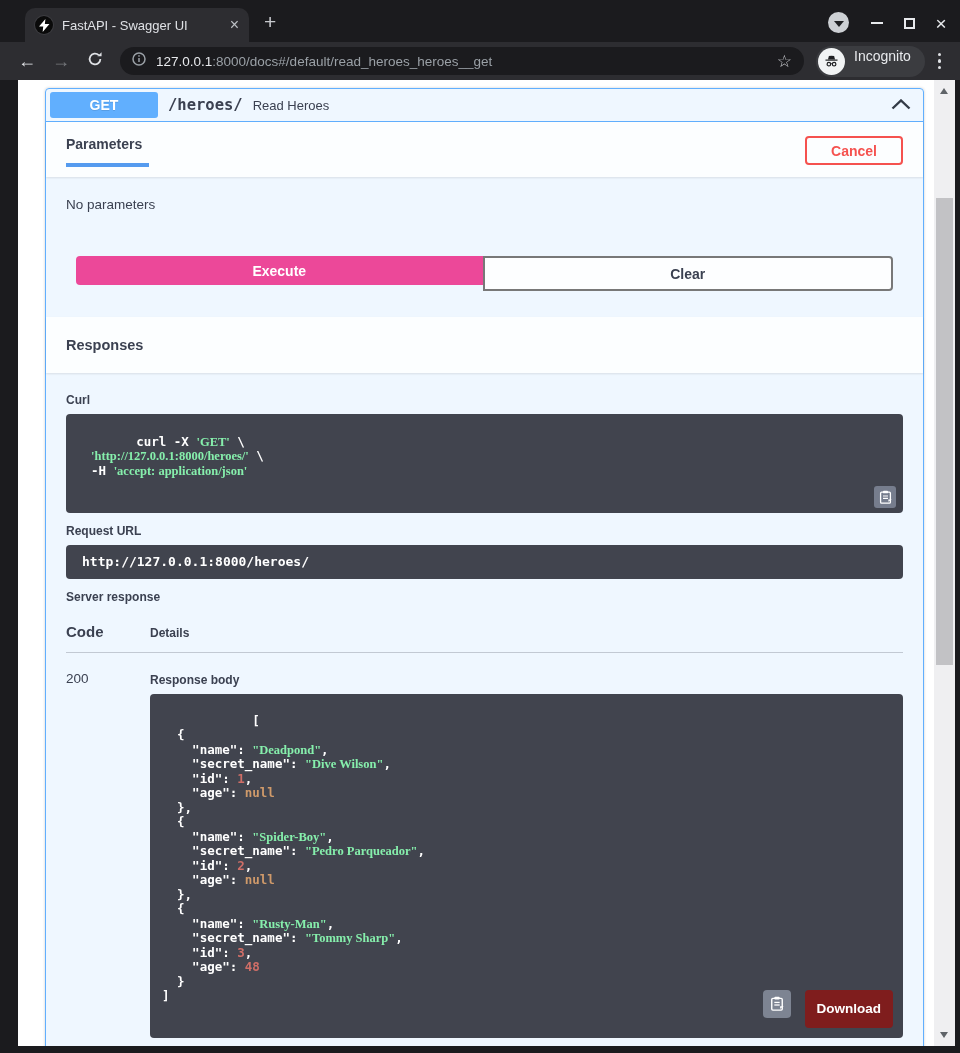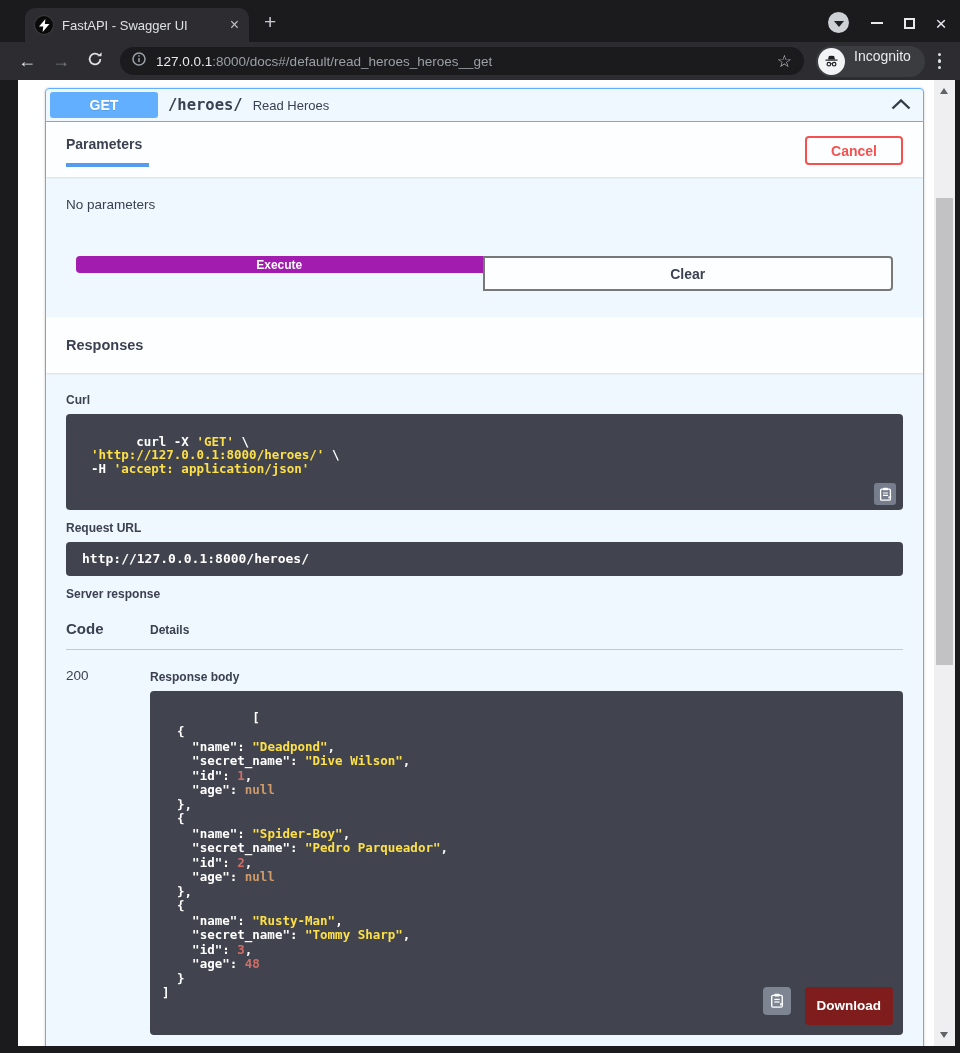--- a/index.html
+++ b/index.html
@@ -65,22 +65,22 @@
   .section-header { background:rgba(255,255,255,.8); height:55px; padding:14px 20px 0;
                     display:flex; justify-content:space-between; box-shadow:0 1px 2px rgba(0,0,0,.1); }
   .params-tab { font-size:14px; font-weight:bold; color:#3b4151; border-bottom:4px solid #559bef;
                 padding:0 7px 9px 0; height:31px; }
   .btn-cancel { background:transparent; border:2px solid #f5524f; border-radius:4px; color:#f5524f;
                 font-weight:bold; font-size:14px; padding:4px 24px; height:29px; font-family:"Liberation Sans",sans-serif; }
 
   .no-params { padding:20px 20px 30px; font-size:13.5px; color:#3b4151; }
 
   .execute-row { display:flex; padding:0 30px; margin:14px 0 26px; }
-  .btn-execute { flex:1; height:17px; background:#a21caf; border:none; border-radius:4px 0 0 4px;
-                 color:#fff; font-weight:bold; font-size:12px; font-family:"Liberation Sans",sans-serif; }
+  .btn-execute { flex:1; height:29px; background:#ec4899; border:none; border-radius:4px 0 0 4px;
+                 color:#fff; font-weight:bold; font-size:14px; font-family:"Liberation Sans",sans-serif; }
   .btn-clear { flex:1; height:35px; background:#fdfeff; border:2px solid #787878; border-radius:0 4px 4px 0;
                color:#3b4151; font-weight:bold; font-size:14px; font-family:"Liberation Sans",sans-serif; }
 
   .responses-header { background:rgba(255,255,255,.8); padding:20px; font-size:14.5px; font-weight:bold;
                       color:#3b4151; box-shadow:0 1px 2px rgba(0,0,0,.1); }
   .responses-inner { padding:20px 20px 10px; }
   h5.lbl { font-size:12px; font-weight:bold; color:#3b4151; }
   .code-block { background:#41444e; border-radius:4px; color:#fff; font-family:"DejaVu Sans Mono", monospace;
                 font-weight:bold; position:relative; white-space:pre; overflow:hidden; }
   .curl-block { margin:7px 0 11px; padding:7px 10px; font-size:12.5px; line-height:13.7px; }
@@ -97,21 +97,21 @@
   .row-details { flex:1; }
   .rb-label { margin:8px 0 7px; }
   .body-block { padding:5px 12px; font-size:12.5px; line-height:14.5px; margin-bottom:12px; }
   .body-actions { position:absolute; right:10px; bottom:10px; display:flex; gap:14px; }
   .copy-btn2 { position:static; width:28px; height:28px; border-radius:4px; background:#7d8492; }
   .btn-download { background:#7f1d1d; border:none; border-radius:4px; color:#fff; font-weight:bold;
                   font-size:13.5px; padding:0 12px; height:38px; font-family:"Liberation Sans",sans-serif; }
   .rh-label { margin:0 0 7px; }
 
   .tok-k { color:#ffffff; }
-  .tok-s { color:#fde047; }
+  .tok-s { color:#86efac;font-family:Liberation Serif, serif; }
   .tok-n { color:#cf6e67; }
   .tok-u { color:#cf9a6a; }
 </style>
 </head>
 <body>
 
 <div class="tabbar">
   <div class="tab">
     <span class="favicon">
       <svg width="11" height="13" viewBox="0 0 12 14">

